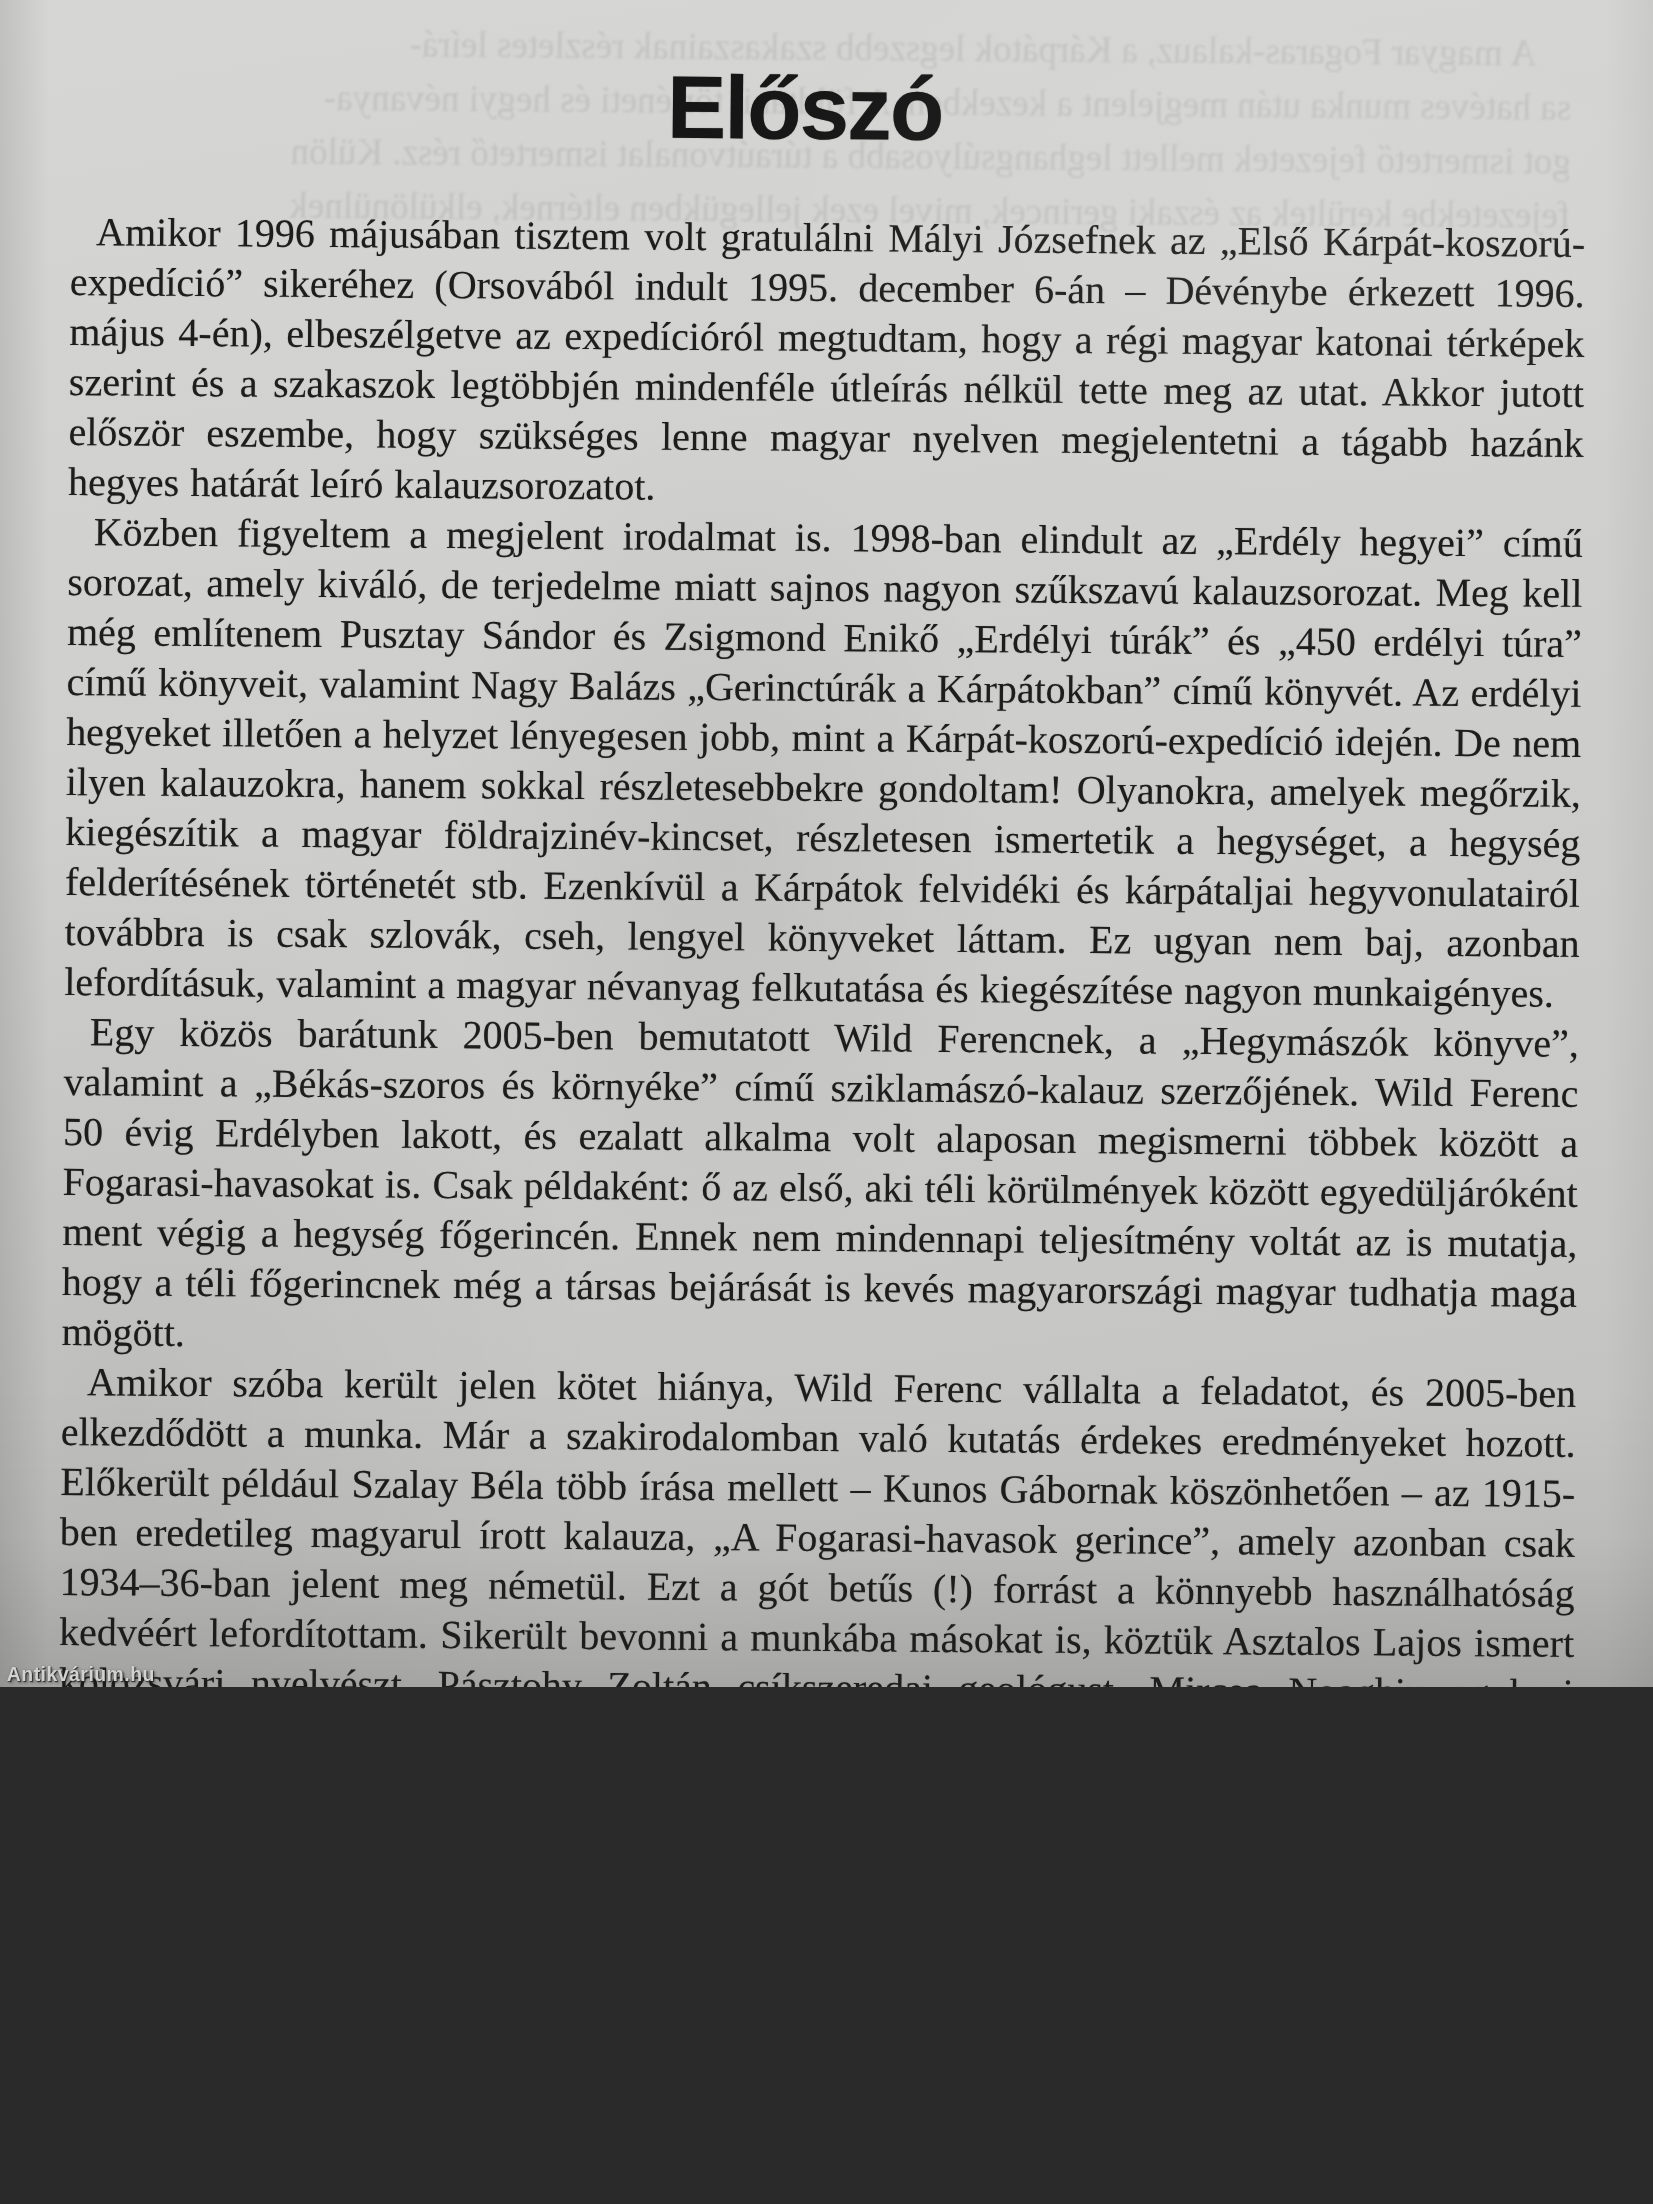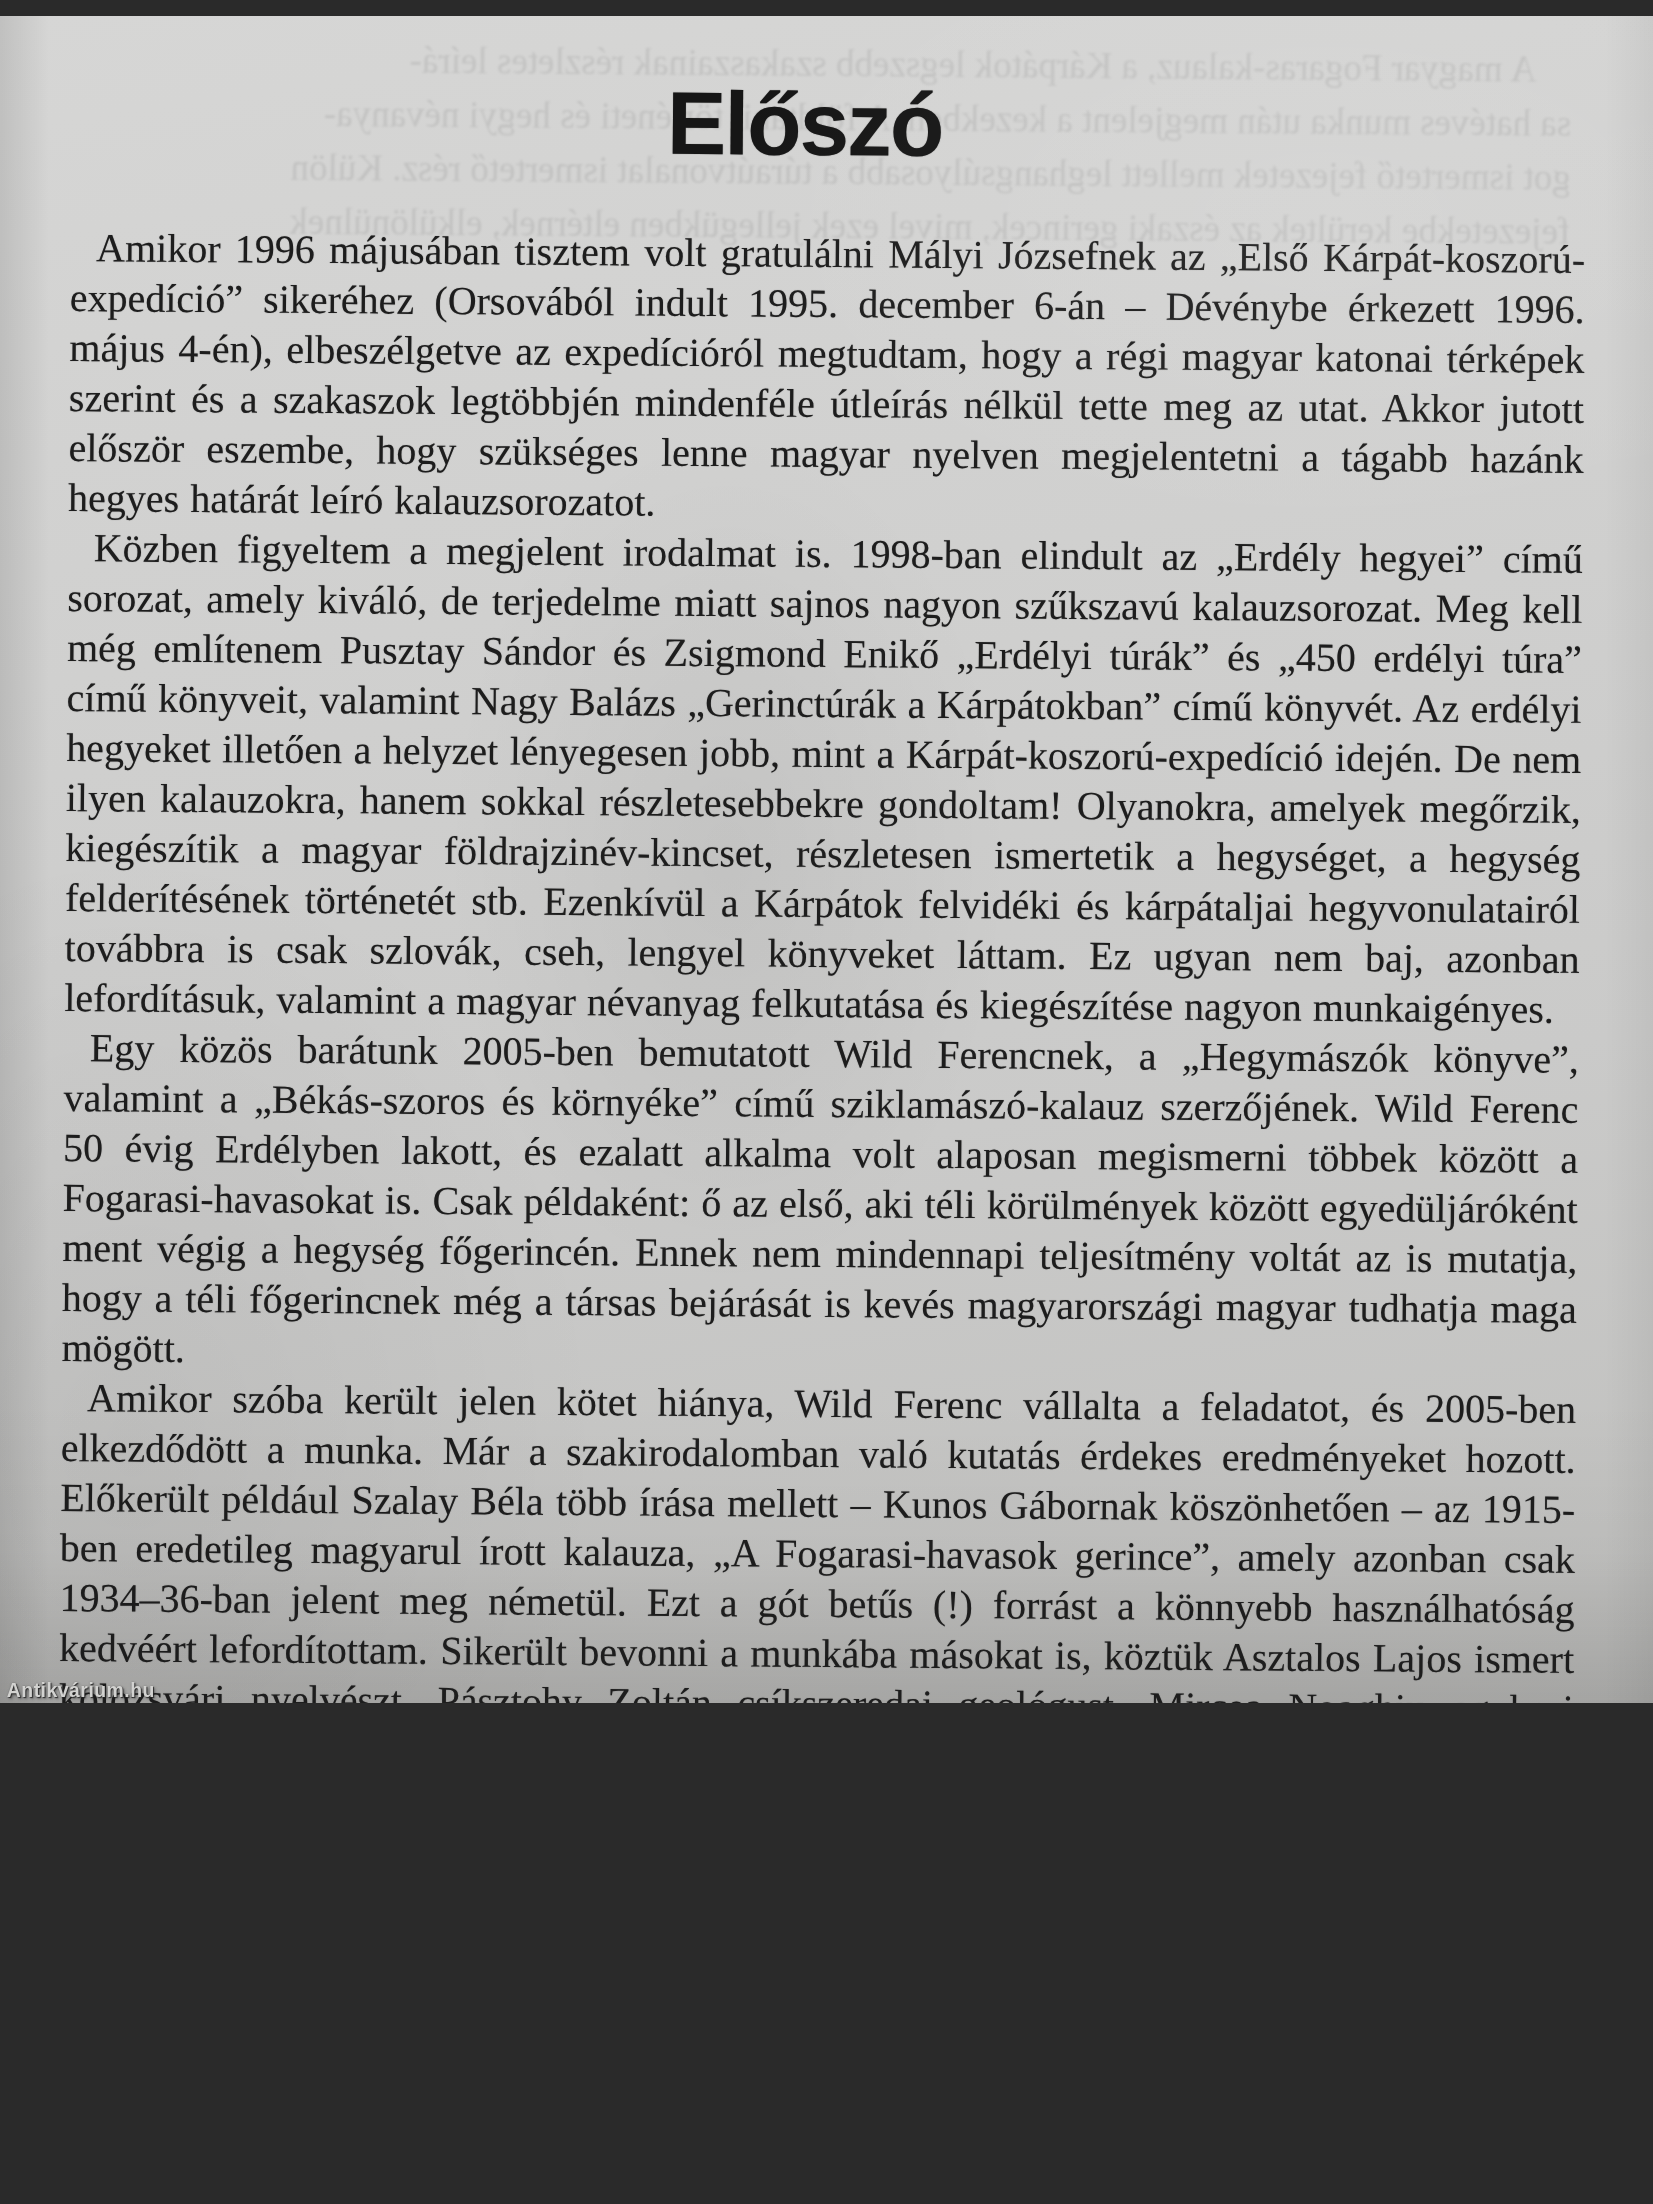--- a/index.html
+++ b/index.html
@@ -12,21 +12,20 @@
     width: 1654px;
     height: 1687px;
     overflow: hidden;
     background:
       radial-gradient(408px 621px at 44% 50%, rgba(0,0,0,0.05), rgba(0,0,0,0) 70%),
       linear-gradient(90deg, rgba(0,0,0,0.10) 0%, rgba(0,0,0,0) 3%),
       linear-gradient(270deg, rgba(0,0,0,0.05) 0%, rgba(0,0,0,0) 3%),
       linear-gradient(0deg, rgba(0,0,0,0.14) 0%, rgba(0,0,0,0.03) 9%, rgba(0,0,0,0) 18%),
       linear-gradient(172deg, #d6d6d5 0%, #d0d0cf 35%, #cacac9 65%, #bfbfbd 100%);
     font-family: "Liberation Serif", serif;
-    margin-top: 16px;
   }
   
   .page::after {
     content: "";
     position: absolute;
     inset: 0;
     pointer-events: none;
     background:
       radial-gradient(873px 485px at 80% 12%, rgba(255,255,255,0.07), rgba(255,255,255,0) 70%),
       radial-gradient(679px 873px at 8% 85%, rgba(0,0,0,0.05), rgba(0,0,0,0) 70%);

